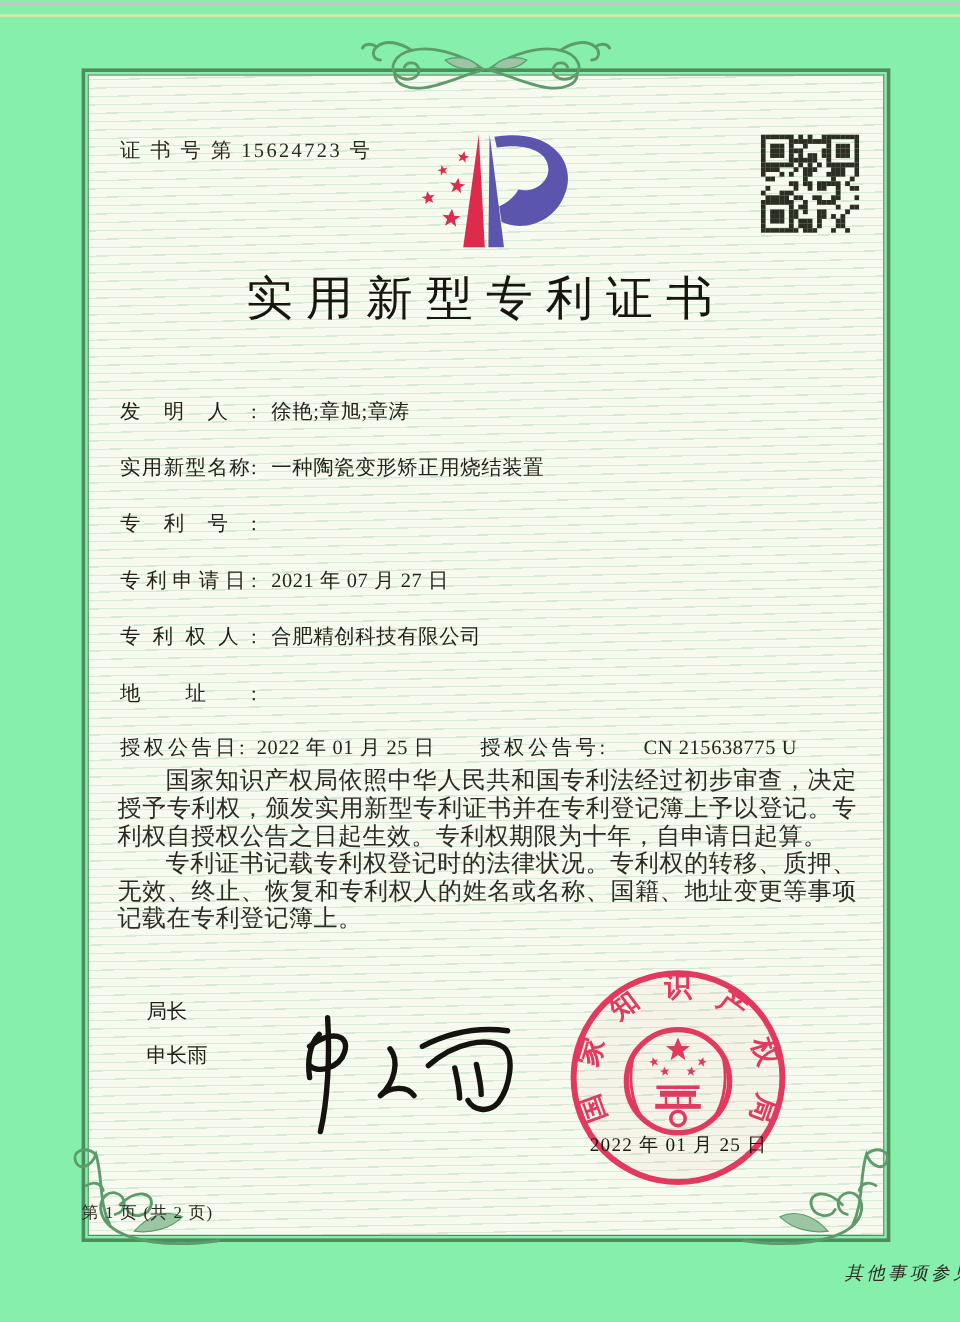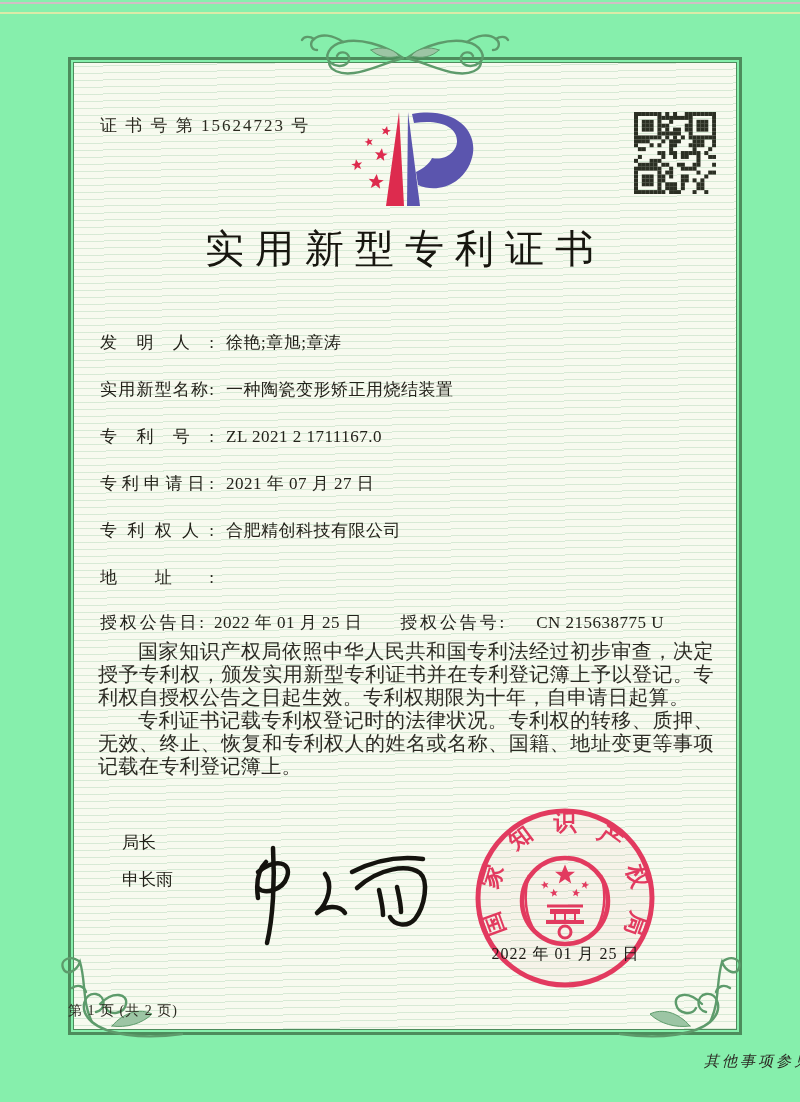--- a/index.html
+++ b/index.html
@@ -363,21 +363,20 @@
     <div class="frow">
       <span class="flabel">发明人:</span>
       <span class="fvalue">徐艳;章旭;章涛</span>
     </div>
     <div class="frow">
       <span class="flabel">实用新型名称:</span>
       <span class="fvalue">一种陶瓷变形矫正用烧结装置</span>
     </div>
     <div class="frow">
       <span class="flabel">专利号:</span>
-      <span class="fvalue">ZL 2021 2 1711167.0</span>
     </div>
     <div class="frow">
       <span class="flabel">专利申请日:</span>
       <span class="fvalue">2021 年 07 月 27 日</span>
     </div>
     <div class="frow">
       <span class="flabel">专利权人:</span>
       <span class="fvalue">合肥精创科技有限公司</span>
     </div>
     <div class="frow addr">

